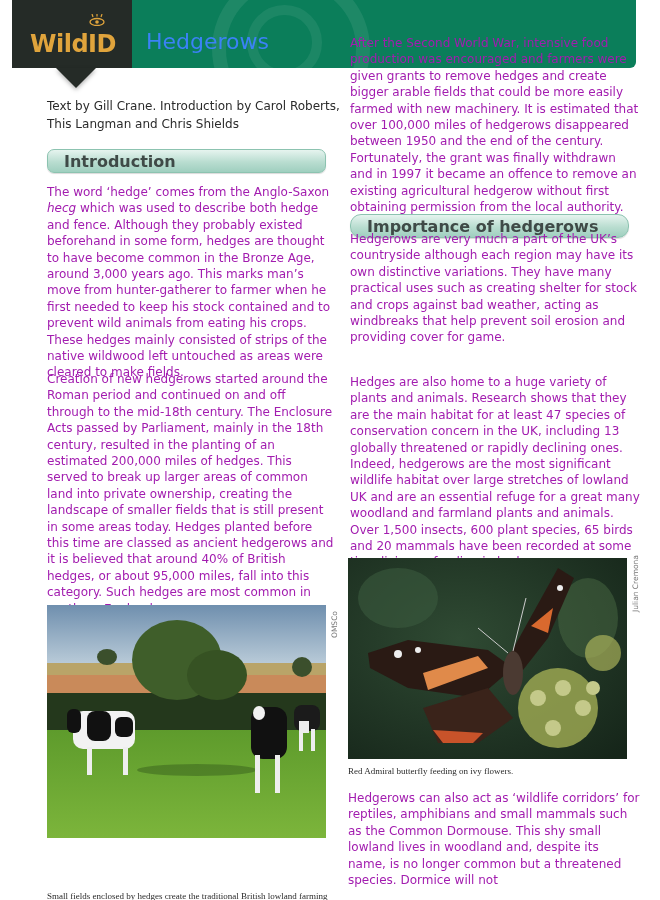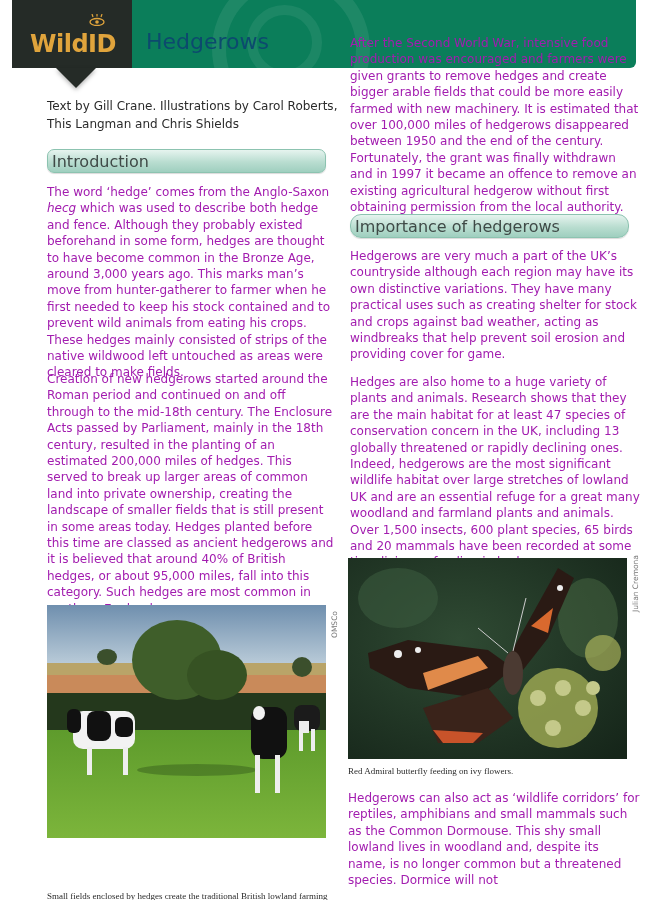--- a/index.html
+++ b/index.html
@@ -30,32 +30,32 @@
     filter:drop-shadow(0 2px 2px rgba(0,0,0,0.3));
   }
   .logo-text {
     position:absolute; left:30px; top:30px; font-size:24px; font-weight:bold;
     color:#e0a43c; letter-spacing:-0.5px;
   }
   .logo-eye {
     position:absolute; left:88px; top:14px; width:18px; height:12px;
   }
   .header-title {
-    position:absolute; left:146px; top:29px; font-size:22px; color:#0c4a6e;
+    position:absolute; left:146px; top:29px; font-size:22px; color:#3b82f6;
   }
   .credits {
     position:absolute; left:47px; top:97px; width:300px;
     font-size:12px; line-height:18px; color:#2b2b2b;
   }
   .credits b { font-weight:normal; }
   .section-head {
     position:absolute; height:24px; border-radius:7px;
     background:linear-gradient(to bottom, #e6f4ef 0%, #b9ddd0 55%, #9fcfbf 100%);
     border:1px solid #8cc3b0; box-shadow:0 1px 1px rgba(0,0,0,0.15);
-    font-size:16px; color:#3f4a47; line-height:24px; padding-left:4px; box-sizing:border-box;
+    font-size:16px; color:#3f4a47; line-height:24px; padding-left:16px; box-sizing:border-box;font-weight:bold;
   }
   .para {
     position:absolute; font-size:12px; line-height:16.4px; color:#a21caf;
   }
   .photo {
     position:absolute; overflow:hidden;
   }
   .credit-vert {
     position:absolute; font-size:7.5px; color:#777; transform:rotate(-90deg); transform-origin:left top;
     white-space:nowrap;
@@ -77,21 +77,21 @@
 <svg class="logo-eye" viewBox="0 0 18 12">
   <ellipse cx="9" cy="8" rx="7" ry="3.5" fill="none" stroke="#e0a43c" stroke-width="1.3"></ellipse>
   <circle cx="9" cy="8" r="1.8" fill="#e0a43c"></circle>
   <line x1="5" y1="3" x2="4" y2="0" stroke="#e0a43c" stroke-width="1.2"></line>
   <line x1="9" y1="2.5" x2="9" y2="0" stroke="#e0a43c" stroke-width="1.2"></line>
   <line x1="13" y1="3" x2="14" y2="0" stroke="#e0a43c" stroke-width="1.2"></line>
 </svg>
 <div class="header-title">Hedgerows</div>
 
 <div class="credits">
-  <span>Text by </span><b>Gill Crane</b><span>. Illustrations by </span><b>Carol Roberts</b><span>, </span><b>This Langman</b><span> and </span><b>Chris Shields</b>
+  <span>Text by </span><b>Gill Crane</b><span>. Introduction by </span><b>Carol Roberts</b><span>, </span><b>This Langman</b><span> and </span><b>Chris Shields</b>
 </div>
 
 <div class="section-head" style="left:47px; top:149px; width:279px;">Introduction</div>
 
 <div class="para" style="left:47px; top:184px; width:288px;">
   <span>The word ‘hedge’ comes from the Anglo-Saxon </span><i>hecg</i><span> which was used to describe both hedge and fence. Although they probably existed beforehand in some form, hedges are thought to have become common in the Bronze Age, around 3,000 years ago. This marks man’s move from hunter-gatherer to farmer when he first needed to keep his stock contained and to prevent wild animals from eating his crops. These hedges mainly consisted of strips of the native wildwood left untouched as areas were cleared to make fields.</span>
 </div>
 
 <div class="para" style="left:47px; top:371px; width:288px;">Creation of new hedgerows started around the Roman period and continued on and off through to the mid-18th century. The Enclosure Acts passed by Parliament, mainly in the 18th century, resulted in the planting of an estimated 200,000 miles of hedges. This served to break up larger areas of common land into private ownership, creating the landscape of smaller fields that is still present in some areas today. Hedges planted before this time are classed as ancient hedgerows and it is believed that around 40% of British hedges, or about 95,000 miles, fall into this category. Such hedges are most common in southern England.</div>
 
@@ -136,21 +136,21 @@
     <rect x="264" y="124" width="4" height="22" fill="#eee"></rect>
   </svg>
 </div>
 <div class="credit-vert" style="left:330px; top:638px;">OMSCo</div>
 <div class="caption" style="left:47px; top:891px; width:285px;">Small fields enclosed by hedges create the traditional British lowland farming landscape.</div>
 
 <div class="para" style="left:350px; top:35px; width:290px;">After the Second World War, intensive food production was encouraged and farmers were given grants to remove hedges and create bigger arable fields that could be more easily farmed with new machinery. It is estimated that over 100,000 miles of hedgerows disappeared between 1950 and the end of the century. Fortunately, the grant was finally withdrawn and in 1997 it became an offence to remove an existing agricultural hedgerow without first obtaining permission from the local authority.</div>
 
 <div class="section-head" style="left:350px; top:214px; width:279px;border-radius:11px;">Importance of hedgerows</div>
 
-<div class="para" style="left:350px; top:248px; width:290px;">Hedgerows are very much a part of the UK’s countryside although each region may have its own distinctive variations. They have many practical uses such as creating shelter for stock and crops against bad weather, acting as windbreaks that help prevent soil erosion and providing cover for game.</div>
+<div class="para" style="left:350px; top:231px; width:290px;">Hedgerows are very much a part of the UK’s countryside although each region may have its own distinctive variations. They have many practical uses such as creating shelter for stock and crops against bad weather, acting as windbreaks that help prevent soil erosion and providing cover for game.</div>
 
 <div class="para" style="left:350px; top:374px; width:290px;">Hedges are also home to a huge variety of plants and animals. Research shows that they are the main habitat for at least 47 species of conservation concern in the UK, including 13 globally threatened or rapidly declining ones. Indeed, hedgerows are the most significant wildlife habitat over large stretches of lowland UK and are an essential refuge for a great many woodland and farmland plants and animals. Over 1,500 insects, 600 plant species, 65 birds and 20 mammals have been recorded at some time living or feeding in hedgerows.</div>
 
 <div class="photo" style="left:348px; top:558px; width:279px; height:201px;">
   <svg width="279" height="201" viewBox="0 0 279 201" preserveAspectRatio="none">
     <defs>
       <radialGradient id="bg" cx="0.4" cy="0.4" r="0.8">
         <stop offset="0" stop-color="#2f4a33"></stop>
           <stop offset="1" stop-color="#16261a"></stop>
       </radialGradient>

